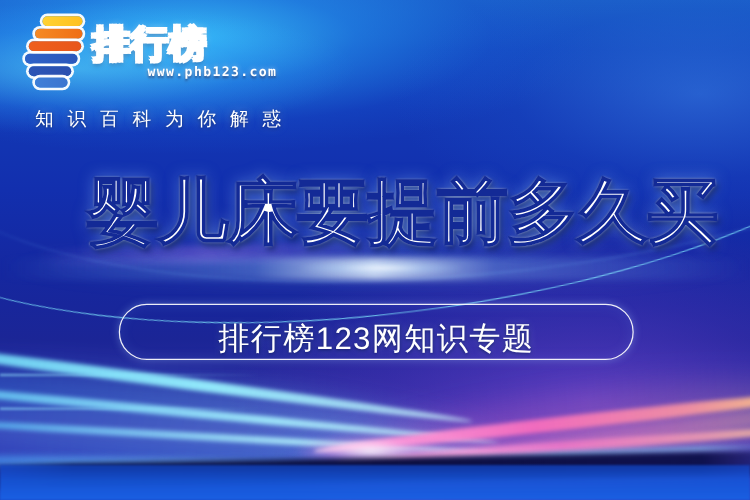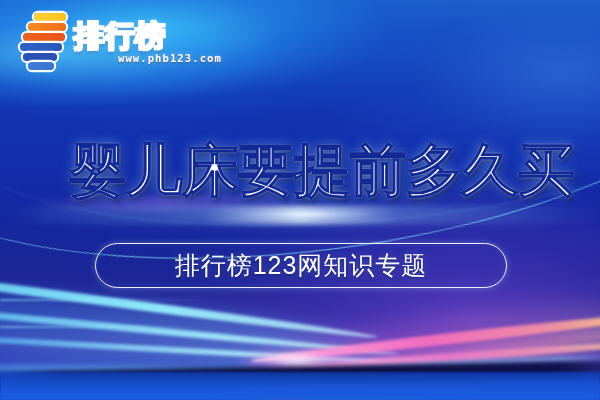--- a/index.html
+++ b/index.html
@@ -272,21 +272,21 @@
       -1px -1px 1px rgba(10,28,120,.6);
     padding-left: 43px;
   }
 
   
   #subtitle-pill{
     position:absolute;left:95px;top:243px;width:410px;height:43px;
     border:1.6px solid rgba(255,255,255,.92);
     border-radius:24px;
     box-shadow:0 0 7px rgba(170,210,255,.35),inset 0 0 10px rgba(120,175,255,.12);
-    display:flex;align-items:center;justify-content:center;
+    display:flex;align-items:flex-end;justify-content:center;
   }
   #subtitle-text{
     font-size:25px;color:#ffffff;font-weight:500;letter-spacing:1px;
     text-shadow:0 1px 3px rgba(6,20,85,.8),0 0 7px rgba(190,225,255,.30);
   }
 </style>
 </head>
 <body>
 
 <div id="banner">
@@ -328,20 +328,21 @@
       <div class="bar b4"></div>
       <div class="bar b5"></div>
       <div class="bar b6"></div>
     </div>
     <div class="logo-text">
       <div class="logo-title">排行榜</div>
       <div class="logo-url">www.phb123.com</div>
     </div>
   </div>
 
+  <div id="tagline">知识百科为你解惑</div>
 
   <div id="title">婴儿床要提前多久买</div>
 
   <div id="subtitle-pill">
     <span id="subtitle-text">排行榜123网知识专题</span>
   </div>
 
 </div>
 
 </body></html>

